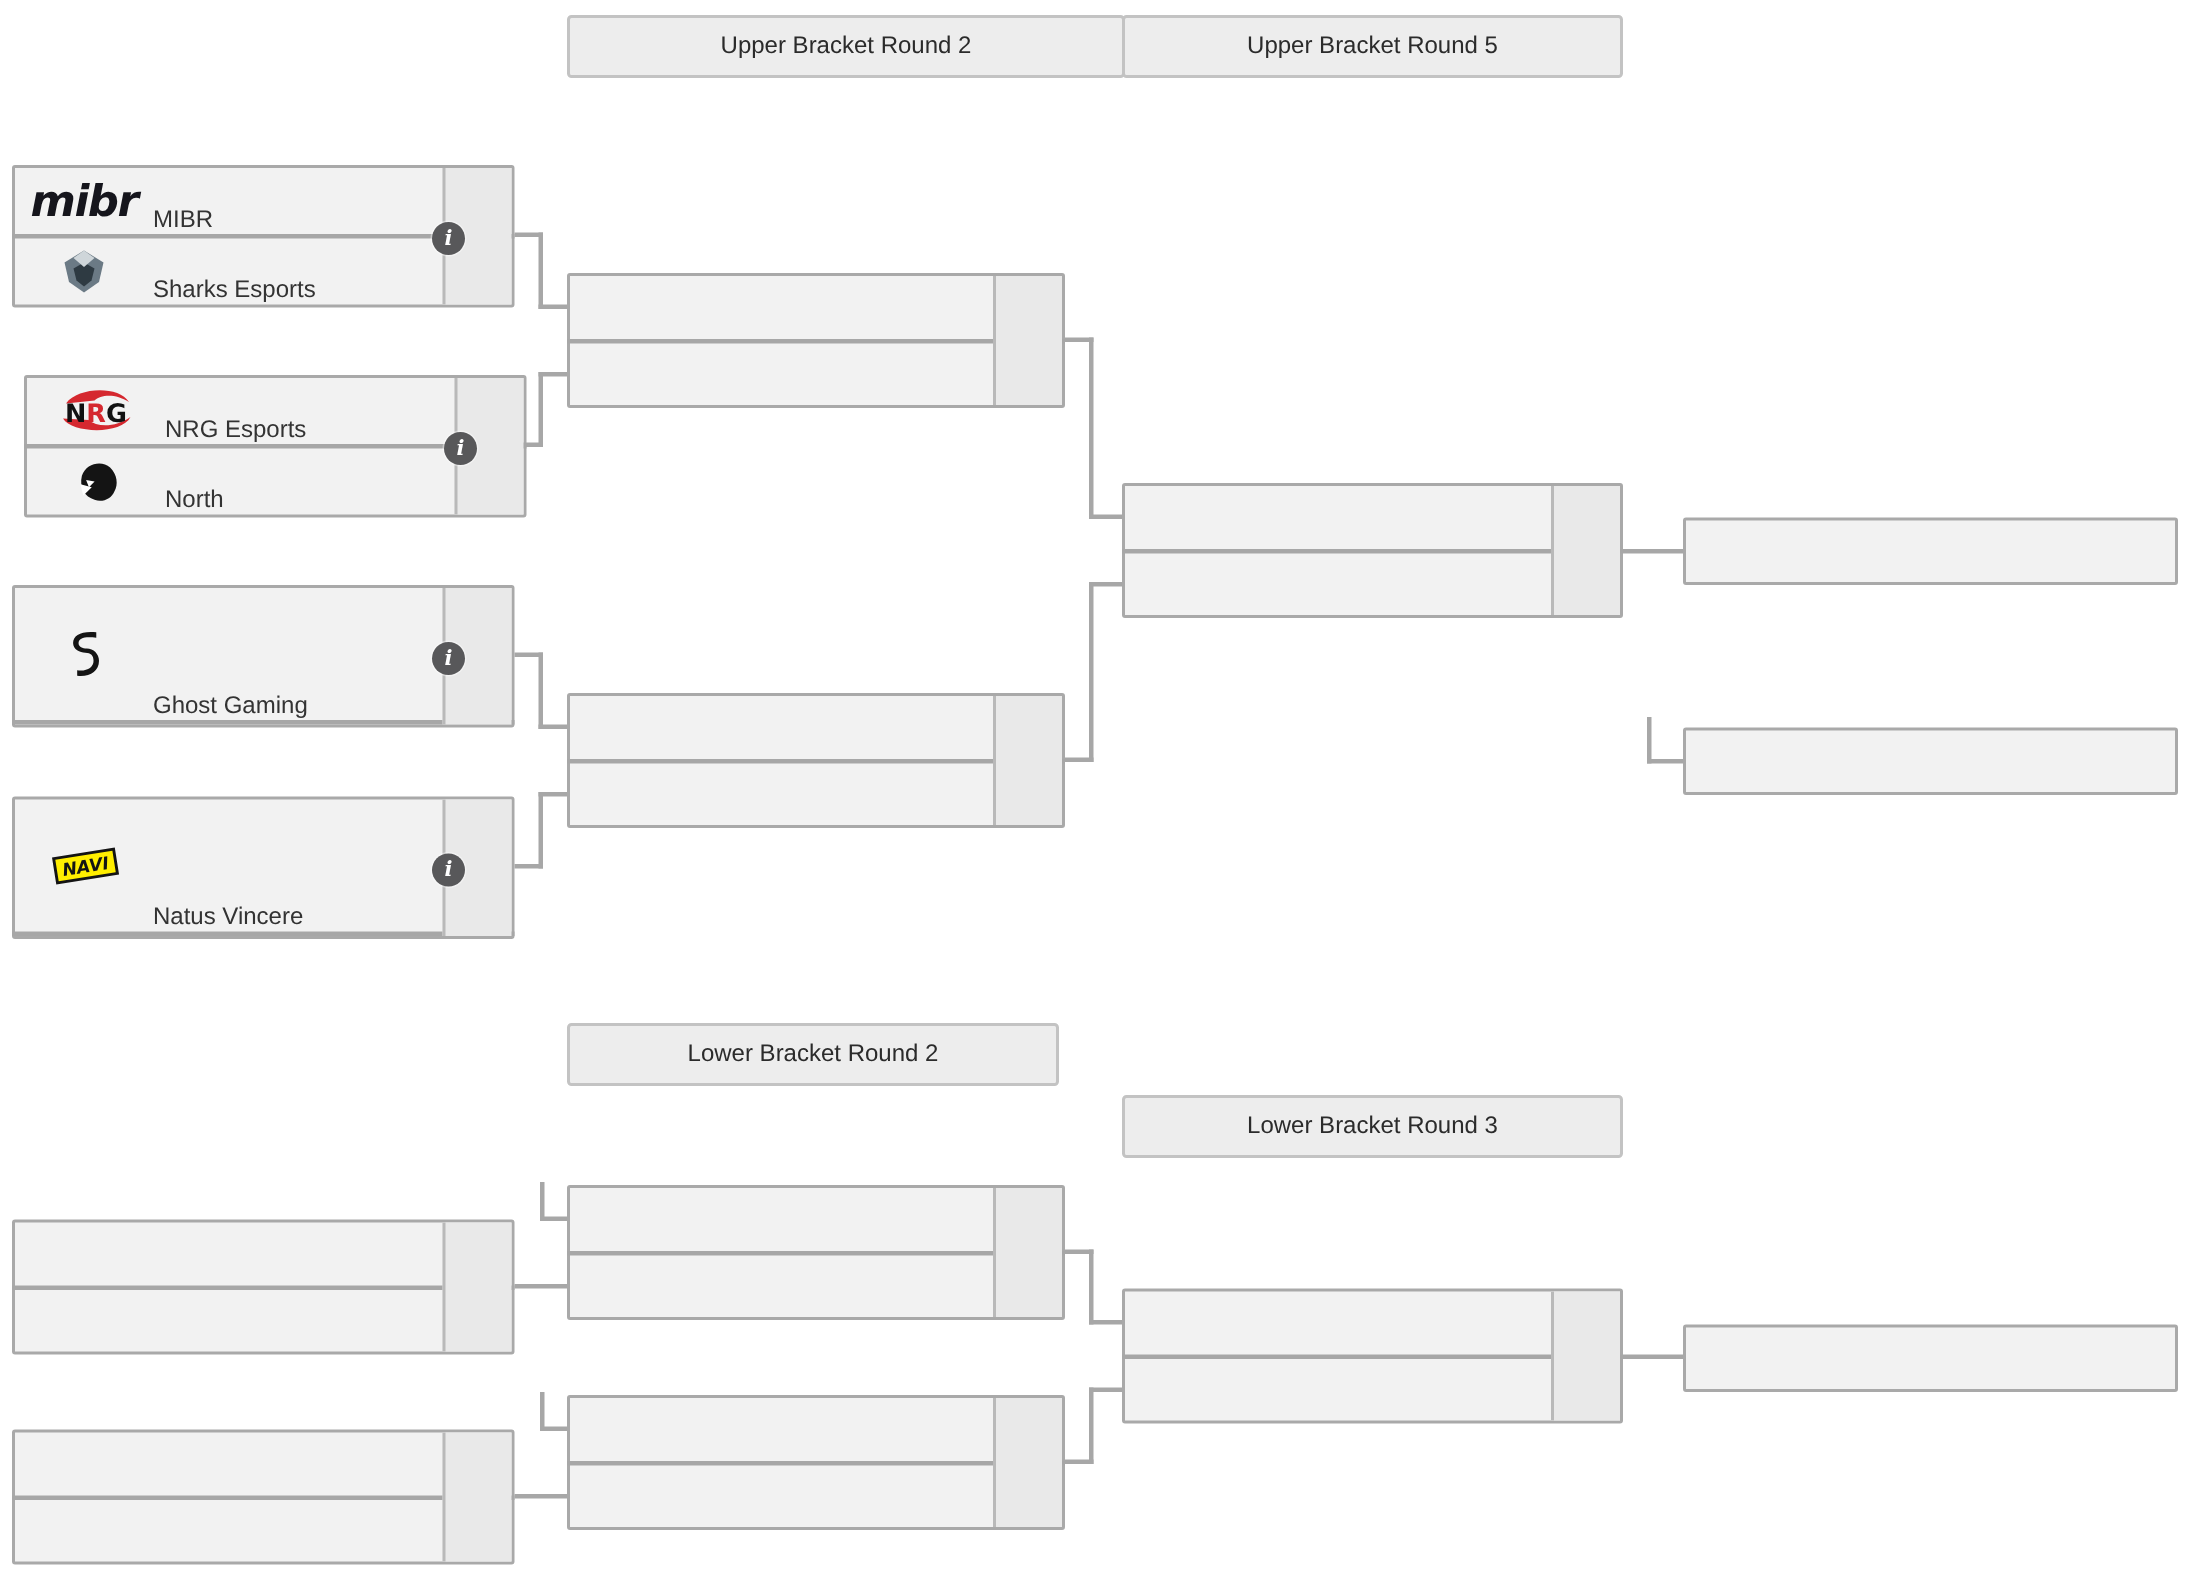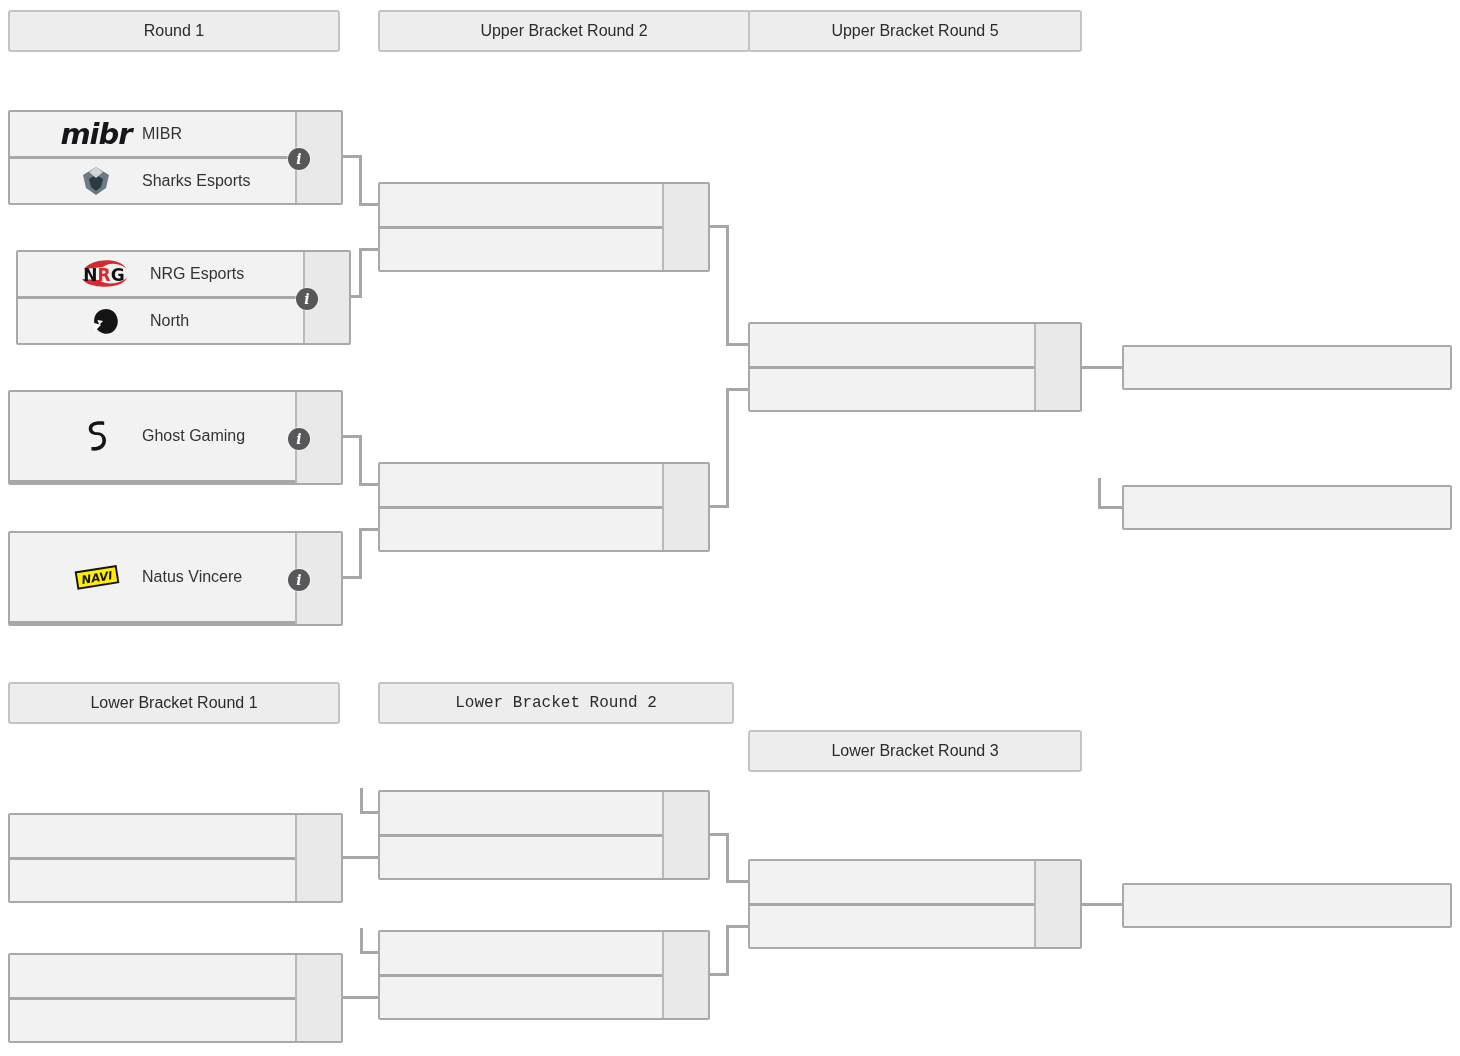--- a/index.html
+++ b/index.html
@@ -14,22 +14,22 @@
     display:flex;align-items:center;justify-content:center;
     font-size:16px;color:#2b2b2b;
   }
   
   .match{
     position:absolute;box-sizing:border-box;background:#f2f2f2;
     border:2px solid #a9a9a9;border-radius:2px;
     display:flex;flex-direction:column;
   }
   .slot{
-    flex:1;display:flex;align-items:center;min-height:0;
-    font-size:16px;color:#333;position:relative;padding-left:40px;
+    flex:1;display:flex;align-items:flex-end;min-height:0;
+    font-size:16px;color:#333;position:relative;
   }
   .divider{height:3px;background:#a7a7a7;margin:0 -2px;flex:0 0 3px;}
   .score-col{
     position:absolute;top:0;bottom:0;right:0;width:44px;
     border-left:2px solid #b9b9b9;background:#e9e9e9;z-index:1;
   }
   .logo-box{flex:0 0 92px;display:flex;align-items:center;justify-content:center;height:100%;}
   .team-name{white-space:nowrap;z-index:2;}
   .info-icon{
     position:absolute;width:22px;height:22px;border-radius:50%;
@@ -41,21 +41,20 @@
   .mibr-word{font:italic bold 29px "DejaVu Sans", sans-serif;color:#15151c;letter-spacing:-1px;}
   
   .c-h{position:absolute;height:3px;background:#a7a7a7;}
   .c-v{position:absolute;width:3px;background:#a7a7a7;}
 </style>
 </head>
 <body>
 
 <div id="stage">
 
-  <div class="rheader" style="left:8px;top:10px;width:332px;">Round 1</div>
   <div class="rheader" style="left:378px;top:10px;width:372px;">Upper Bracket Round 2</div>
   <div class="rheader" style="left:748px;top:10px;width:334px;">Upper Bracket Round 5</div>
 
   <div class="match" style="left:8px;top:110px;width:335px;height:95px;">
     <div class="slot">
       <span class="logo-box">
           <span class="mibr-word">mibr</span>
         </span>
       <span class="team-name">MIBR</span>
     </div>
@@ -151,22 +150,21 @@
     <div class="score-col"></div>
   </div>
 
   <div class="match" style="left:1122px;top:345px;width:330px;height:45px;">
     <div class="slot"></div>
   </div>
   <div class="match" style="left:1122px;top:485px;width:330px;height:45px;">
     <div class="slot"></div>
   </div>
 
-  <div class="rheader" style="left:8px;top:682px;width:332px;">Lower Bracket Round 1</div>
-  <div class="rheader" style="left:378px;top:682px;width:356px;font-family:Liberation Mono, monospace;">Lower Bracket Round 2</div>
+  <div class="rheader" style="left:378px;top:682px;width:328px;">Lower Bracket Round 2</div>
   <div class="rheader" style="left:748px;top:682px;width:334px;margin-top:48px;">Lower Bracket Round 3</div>
 
   <div class="match" style="left:8px;top:813px;width:335px;height:90px;">
     <div class="slot"></div>
     <div class="divider"></div>
     <div class="slot"></div>
     <div class="score-col"></div>
   </div>
   <div class="match" style="left:8px;top:953px;width:335px;height:90px;">
     <div class="slot"></div>

